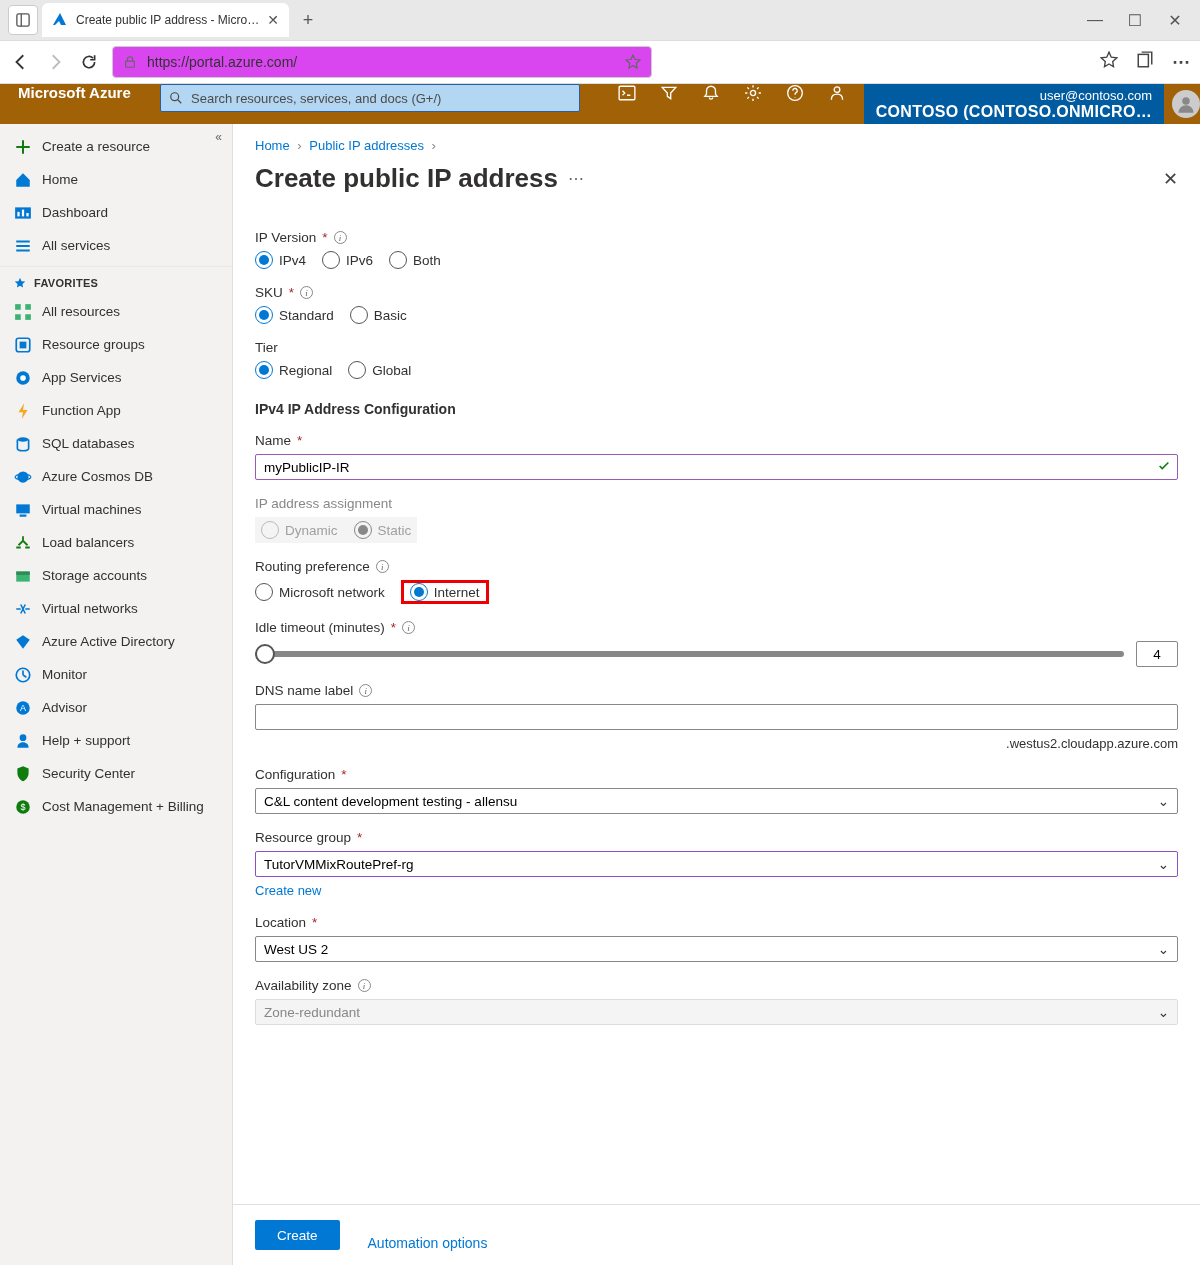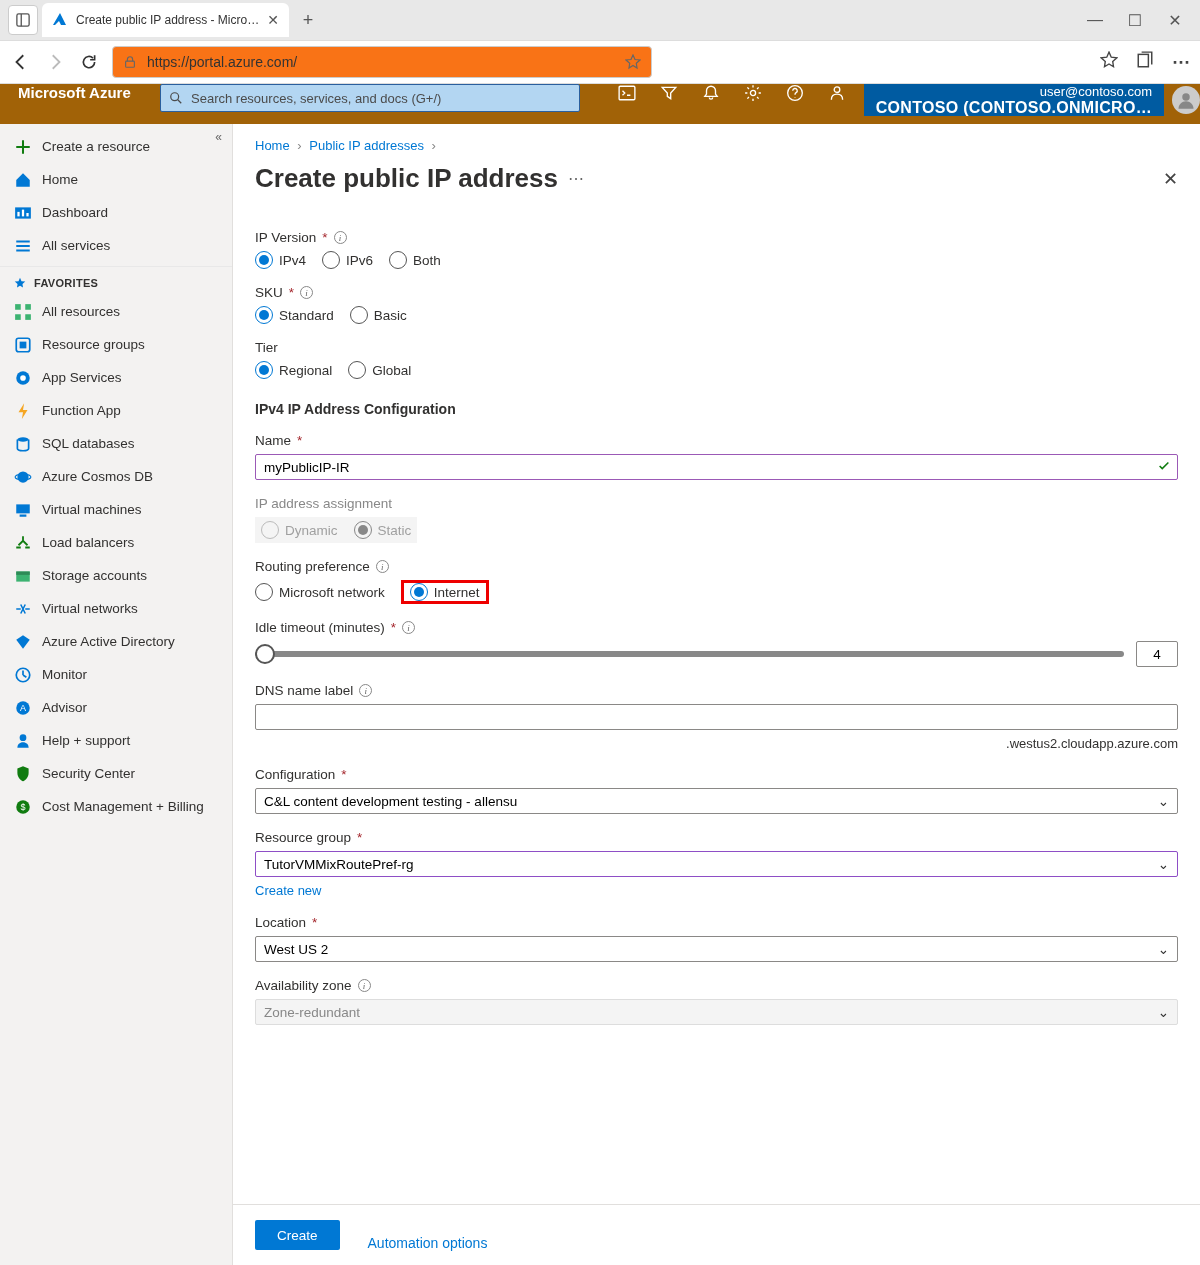--- a/index.html
+++ b/index.html
@@ -12,32 +12,32 @@
 .tab { background:#fff; border-radius:6px 6px 0 0; height:34px; padding:0 10px; display:flex; align-items:center; gap:8px; font-size:12px; color:#333; min-width:240px; }
 .tab .favicon { width:16px; height:16px; color:#0078d4; }
 .tab .close { margin-left:auto; font-size:14px; color:#555; cursor:pointer; }
 .new-tab { width:30px; height:30px; display:flex; align-items:center; justify-content:center; font-size:18px; color:#555;}
 .window-ctrls { margin-left:auto; display:flex; gap:22px; padding-right:8px; color:#555;}
 .window-ctrls span { width:18px; text-align:center; }
 
 .addr-bar { display:flex; align-items:center; height:44px; background:#fff; border-top:1px solid #ddd; border-bottom:1px solid #ddd; padding:0 10px; gap:12px;}
 .nav-btn { width:22px; height:22px; color:#333; display:flex; align-items:center; justify-content:center; }
 .nav-btn.disabled { color:#bbb; }
-.url-box { flex:0 0 540px; display:flex; align-items:center; height:32px; border:1px solid #ccc; border-radius:4px; padding:0 10px; gap:10px; background:#f97316; font-size:14px; color:#333;}
+.url-box { flex:0 0 540px; display:flex; align-items:center; height:32px; border:1px solid #ccc; border-radius:4px; padding:0 10px; gap:10px; background:#d946ef; font-size:14px; color:#333;}
 .url-box .lock { color:#666; }
 .url-box .star { margin-left:auto; color:#666; }
 .addr-right { margin-left:auto; display:flex; gap:18px; color:#444;}
 
 
 .azure-bar { height:40px; background:#a16207; display:flex; align-items:flex-start; color:#fff; }
 .azure-logo { padding:0 18px; font-size:15px; font-weight:600; white-space:nowrap; flex:0 0 160px; }
 .azure-search { flex:0 0 420px; height:28px; background:#b3d6f2; border:1px solid #2a5f9e; border-radius:2px; display:flex; align-items:center; gap:8px; padding:0 8px; font-size:13px; color:#4b4b4b;}
 .azure-icons { display:flex; gap:24px; margin-left:auto; padding:0 18px; align-items:center;}
 .azure-icons .icon { width:18px; height:18px; color:#fff; }
-.azure-user { background:#005ba1; height:32px; padding:4px 12px; display:flex; flex-direction:column; justify-content:center; align-items:flex-end; font-size:11px; min-width:200px;}
+.azure-user { background:#005ba1; height:40px; padding:4px 12px; display:flex; flex-direction:column; justify-content:center; align-items:flex-end; font-size:11px; min-width:200px;}
 .azure-user .email { font-size:13px; }
 .azure-user .dir { font-size:16px; letter-spacing:0.3px;font-weight:bold;}
 .avatar { width:28px; height:28px; border-radius:50%; background:#ccc; margin-left:8px; display:flex; align-items:center; justify-content:center;}
 
 
 .main { display:flex; height: calc(1265px - 40px - 44px - 40px); background:#fff;}
 .sidebar { width:233px; background:#f3f2f1; border-right:1px solid #e1dfdd; padding:6px 0 12px; position:relative;}
 .collapse { position:absolute; top:6px; right:10px; font-size:12px; color:#666;}
 .side-item { display:flex; align-items:center; gap:10px; height:33px; padding:0 14px; font-size:13.5px; color:#323130; cursor:pointer;}
 .side-icon { width:18px; height:18px; flex:0 0 18px;}

